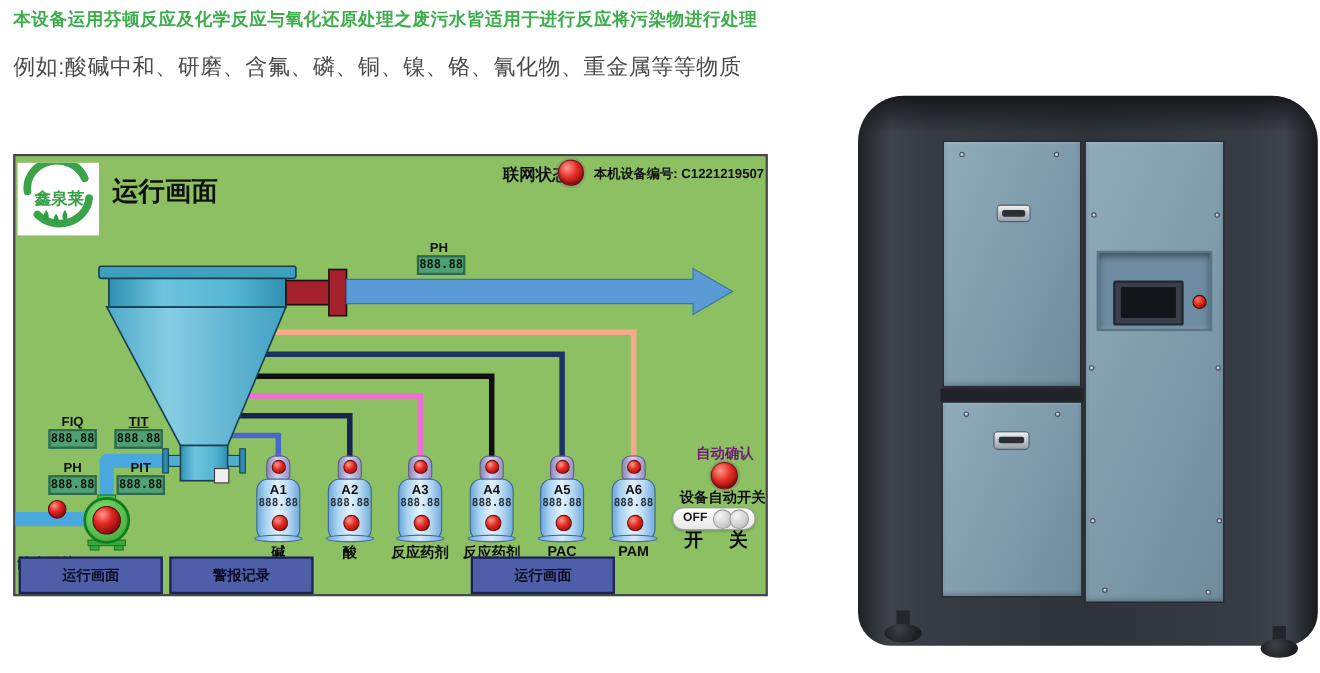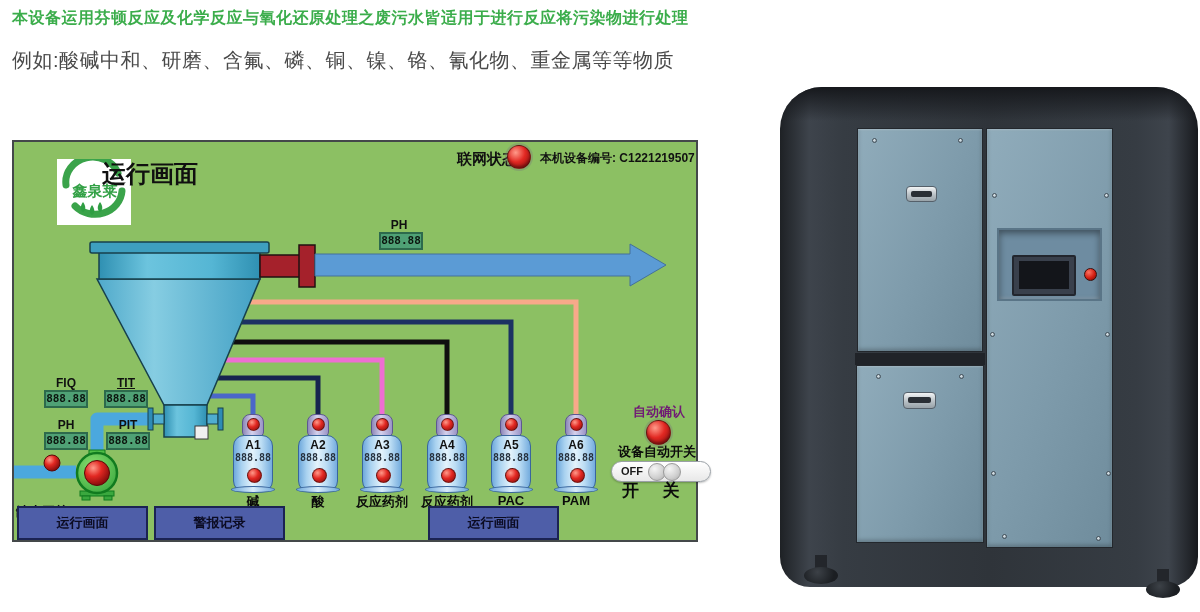--- a/index.html
+++ b/index.html
@@ -25,22 +25,22 @@
 
   
   .hmi {
     left: 12px; top: 140px; width: 686px; height: 402px;
     background: #8cc063;
     border: 2px solid #44484a;
   }
   .process-svg { position: absolute; left: 0; top: 0; width: 686px; height: 402px; }
 
   .logo-box {
-    left: 2px; top: 17px; width: 74px; height: 66px;
-    background: #ffffff; overflow: hidden; margin-left: 41px;
+    left: 2px; top: 6px; width: 74px; height: 66px;
+    background: #ffffff; overflow: hidden;
   }
   .logo-box svg { position: absolute; left: 2px; top: 0; }
   .logo-text {
     position: absolute; left: 8px; top: 23px; width: 60px;
     text-align: center; font-size: 15px; font-weight: bold; color: #33a146;
   }
   .hmi-title {
     left: 88px; top: 16px;
     font-size: 24px; font-weight: bold; color: #101010;
   }
@@ -101,21 +101,21 @@
   .bottle .bid   { position: absolute; left: 0; top: 24px; width: 46px; text-align: center; font-size: 12px; font-weight: bold; color: #111; }
   .bottle .bval  { position: absolute; left: 0; top: 38px; width: 46px; text-align: center; font-family: "DejaVu Sans Mono", monospace; font-size: 10px; font-weight: bold; color: #26303c; }
   .bottle .body .red-ball { position: absolute; left: 12.5px; top: 32px; width: 15px; height: 15px; box-shadow: none; }
   .bottle .bname { position: absolute; left: -8px; top: 79px; width: 62px; text-align: center; font-size: 13px; font-weight: bold; color: #0b0b0b; white-space: nowrap; }
 
   
   .auto-confirm-label { left: 603px; top: 261px; width: 84px; text-align: center; font-size: 13px; font-weight: bold; color: #701a75; }
   .auto-confirm-btn   { left: 632px; top: 278px; width: 25px; height: 25px; cursor: pointer; }
   .auto-switch-label  { left: 596px; top: 301px; width: 94px; text-align: center; font-size: 13px; font-weight: bold; color: #0c0c0c; }
   .toggle {
-    left: 597px; top: 319px; width: 100px; height: 21px;
+    left: 597px; top: 319px; width: 76px; height: 21px;
     background: linear-gradient(#ffffff, #e8e8e8);
     border: 1px solid #9aa0a6; border-radius: 11px;
     box-shadow: 0 1px 2px rgba(0,0,0,0.25);
     cursor: pointer;
   }
   .toggle .off-text { position: absolute; left: 9px; top: 3px; font-size: 11px; font-weight: bold; color: #1a1a1a; }
   .toggle .lobe {
     position: absolute; top: 0.5px; width: 18px; height: 18px; border-radius: 50%;
     background: radial-gradient(circle at 35% 30%, #f5f5f5, #cfcfcf 60%, #a8a8a8);
     border: 1px solid #9b9b9b;

